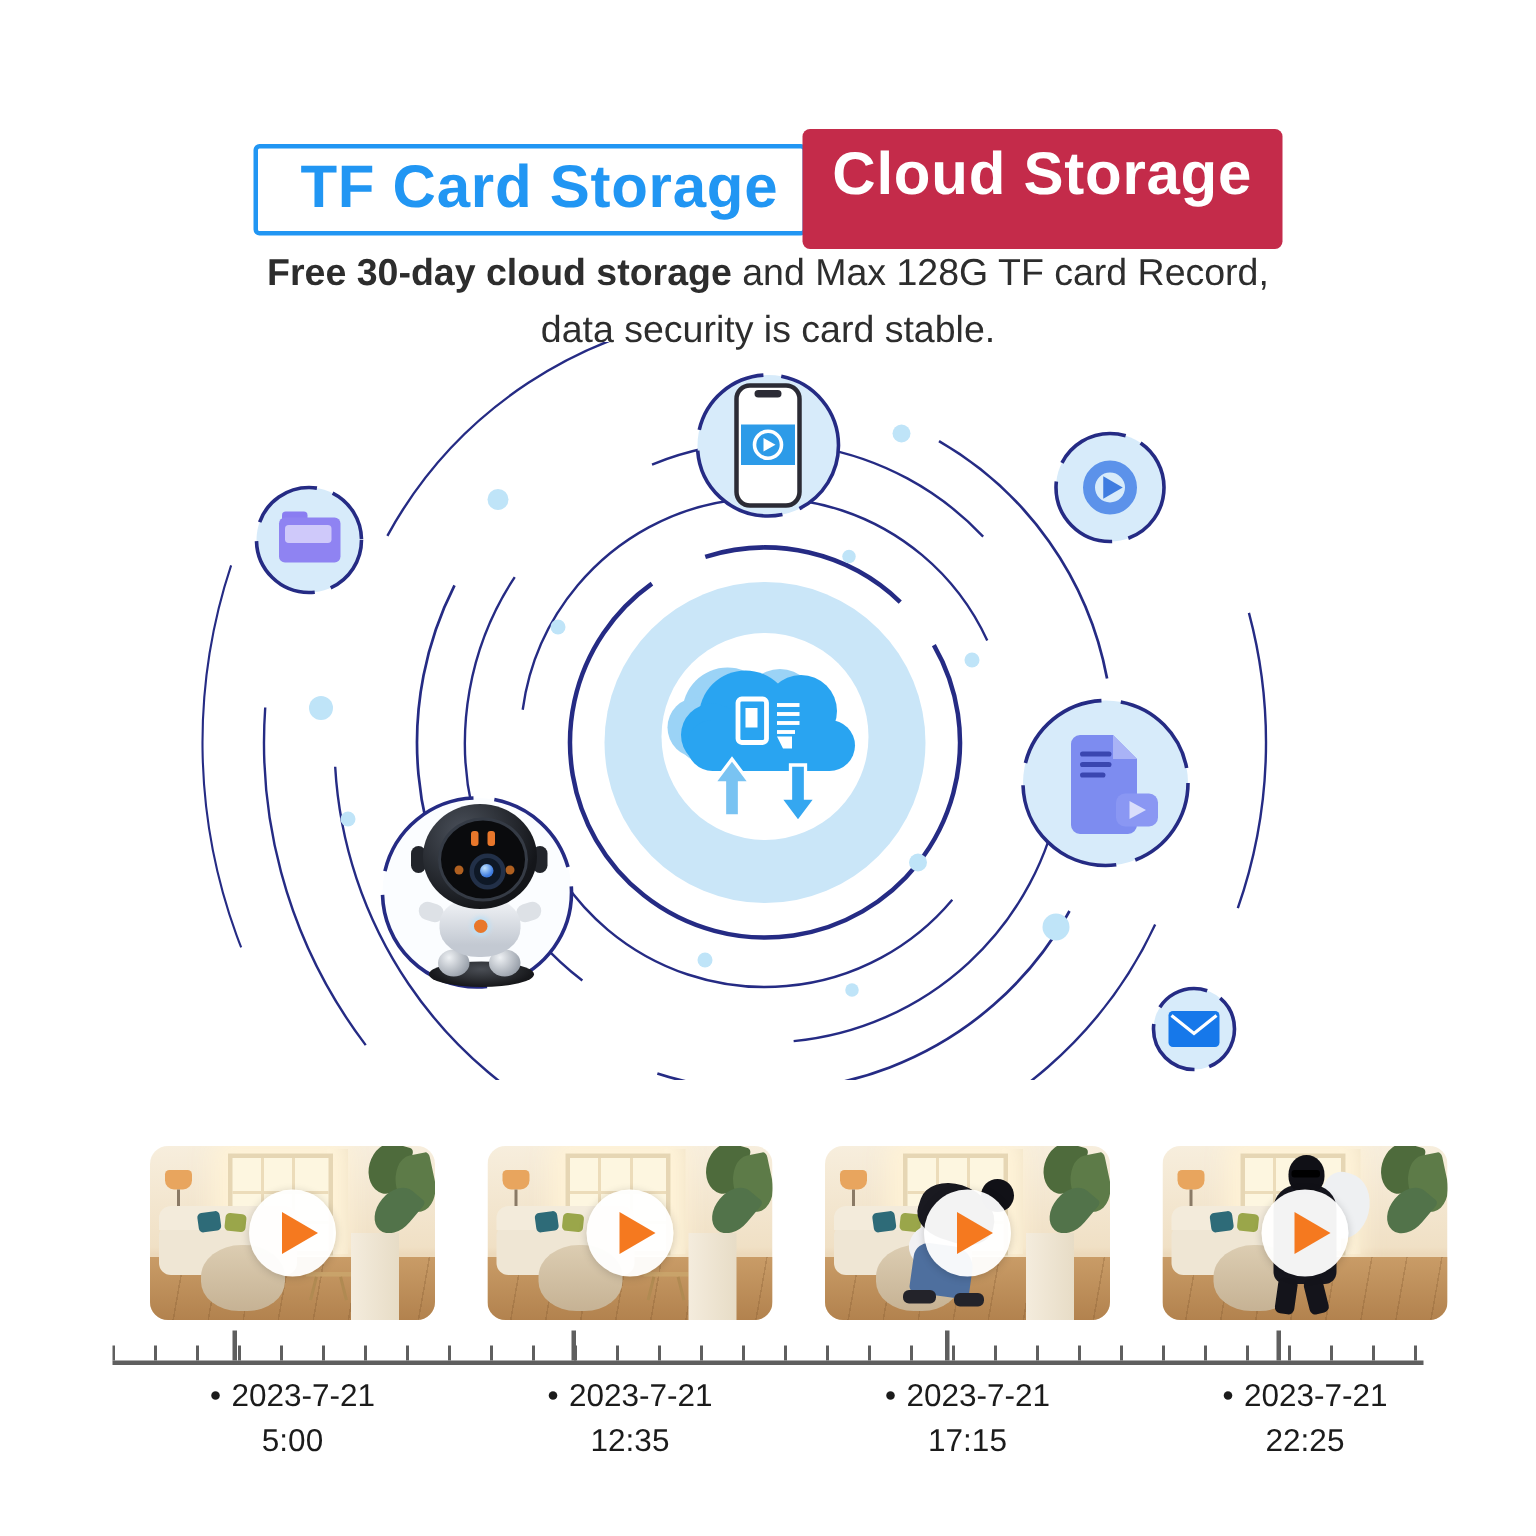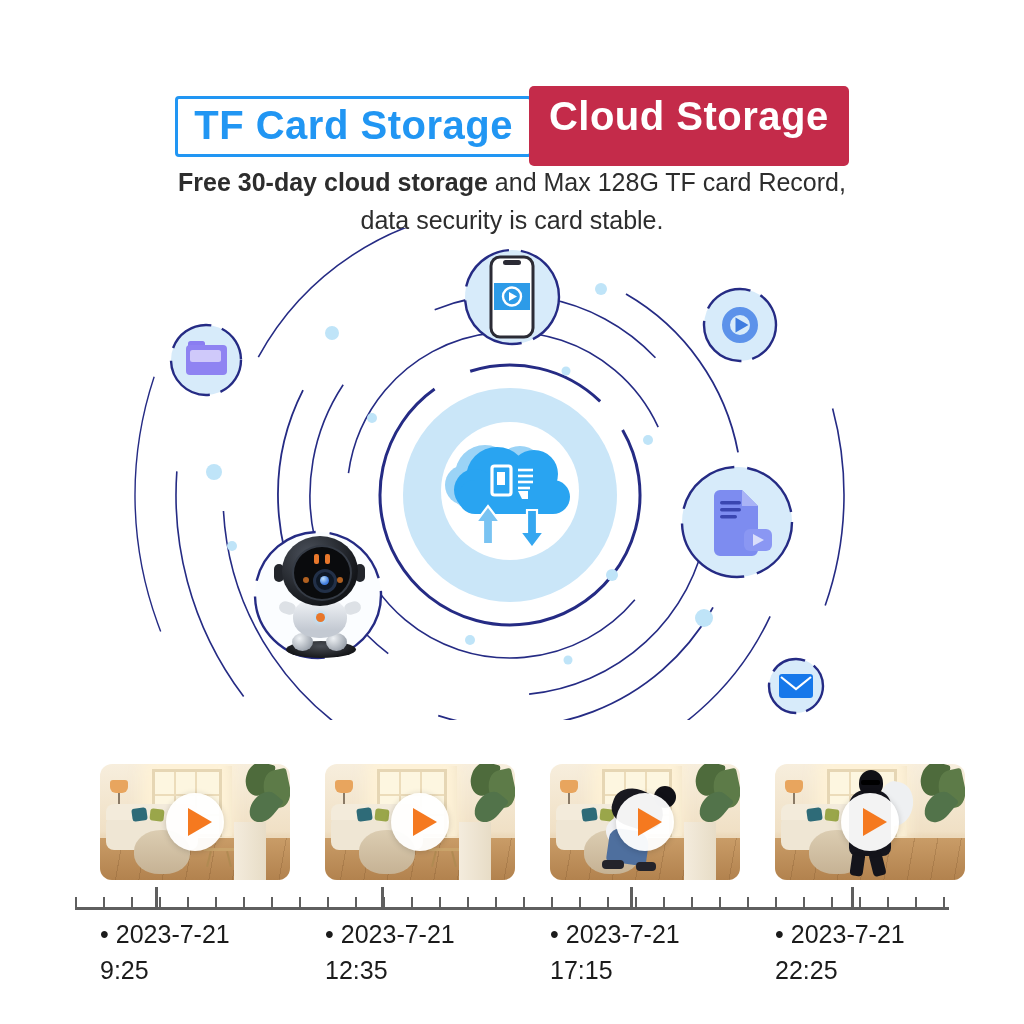--- a/index.html
+++ b/index.html
@@ -4,21 +4,21 @@
 <style>
   html,body{margin:0;padding:0;}
   body{
     width:1024px;height:1024px;position:relative;background:#ffffff;
     font-family:"Liberation Sans", sans-serif;overflow:hidden;
   }
   
   .hdr{position:absolute;top:86px;left:0;width:100%;display:flex;justify-content:center;align-items:center;}
   .hdr .tf{
     border:3px solid #2196F3;color:#2196F3;background:#fff;border-radius:4px;
-    font-size:40px;font-weight:bold;padding:4px 16px 7px 16px;letter-spacing:.5px;line-height:1.1;
+    font-size:40px;font-weight:bold;padding:4px 16px 7px 28px;letter-spacing:.5px;line-height:1.1;
   }
   .hdr .cloud{
     background:#C42B4A;color:#fff;border-radius:5px;margin-left:-3px;
     font-size:40px;font-weight:bold;padding:8px 20px 28px 20px;letter-spacing:.5px;line-height:1.1;position:relative;z-index:2;
   }
   .subtitle{position:absolute;top:164px;left:0;width:100%;text-align:center;font-size:25px;color:#2d2d2d;line-height:1.5;}
   .subtitle b{font-weight:bold;}
   
   .diagram{position:absolute;top:228px;left:0;width:1024px;height:492px;}
   .diagram svg{position:absolute;left:0;top:0;}
@@ -98,21 +98,21 @@
     background:rgba(255,255,255,.95);box-shadow:0 1px 6px rgba(0,0,0,.18);}
   .play::after{content:"";position:absolute;left:22px;top:15px;width:0;height:0;
     border-left:24px solid #F5791F;border-top:14px solid transparent;border-bottom:14px solid transparent;}
   
   .timeline{position:absolute;left:75px;top:886px;width:874px;height:21px;border-bottom:3px solid #5f5f5f;}
   .timeline::before{content:"";position:absolute;left:0;right:0;bottom:0;height:10px;
     background:repeating-linear-gradient(90deg,#5f5f5f 0 2px,transparent 2px 28px);}
   .tick-tall{position:absolute;bottom:0;width:2.5px;height:20px;background:#5f5f5f;}
   .tk1{left:80px;} .tk2{left:306px;} .tk3{left:555px;} .tk4{left:776px;}
   
-  .rec-label{position:absolute;top:916px;width:190px;color:#1b1b1b;font-size:25px;line-height:1.45;}
+  .rec-label{position:absolute;top:916px;width:190px;text-align:center;color:#1b1b1b;font-size:21px;line-height:1.45;}
   .r1{left:100px;} .r2{left:325px;} .r3{left:550px;} .r4{left:775px;}
   .rec-label .bullet{margin-right:7px;}
 </style>
 </head>
 <body>
 
 <div class="hdr">
   <span class="tf">TF Card Storage</span>
   <span class="cloud">Cloud Storage</span>
 </div>
@@ -350,21 +350,21 @@
 
 <div class="timeline">
   <div class="tick-tall tk1"></div>
   <div class="tick-tall tk2"></div>
   <div class="tick-tall tk3"></div>
   <div class="tick-tall tk4"></div>
 </div>
 
 <div class="rec-label r1">
   <span class="bullet">•</span><span>2023-7-21</span><br>
-  <span>9:25</span>
+  <span>5:00</span>
 </div>
 <div class="rec-label r2">
   <span class="bullet">•</span><span>2023-7-21</span><br>
   <span>12:35</span>
 </div>
 <div class="rec-label r3">
   <span class="bullet">•</span><span>2023-7-21</span><br>
   <span>17:15</span>
 </div>
 <div class="rec-label r4">

